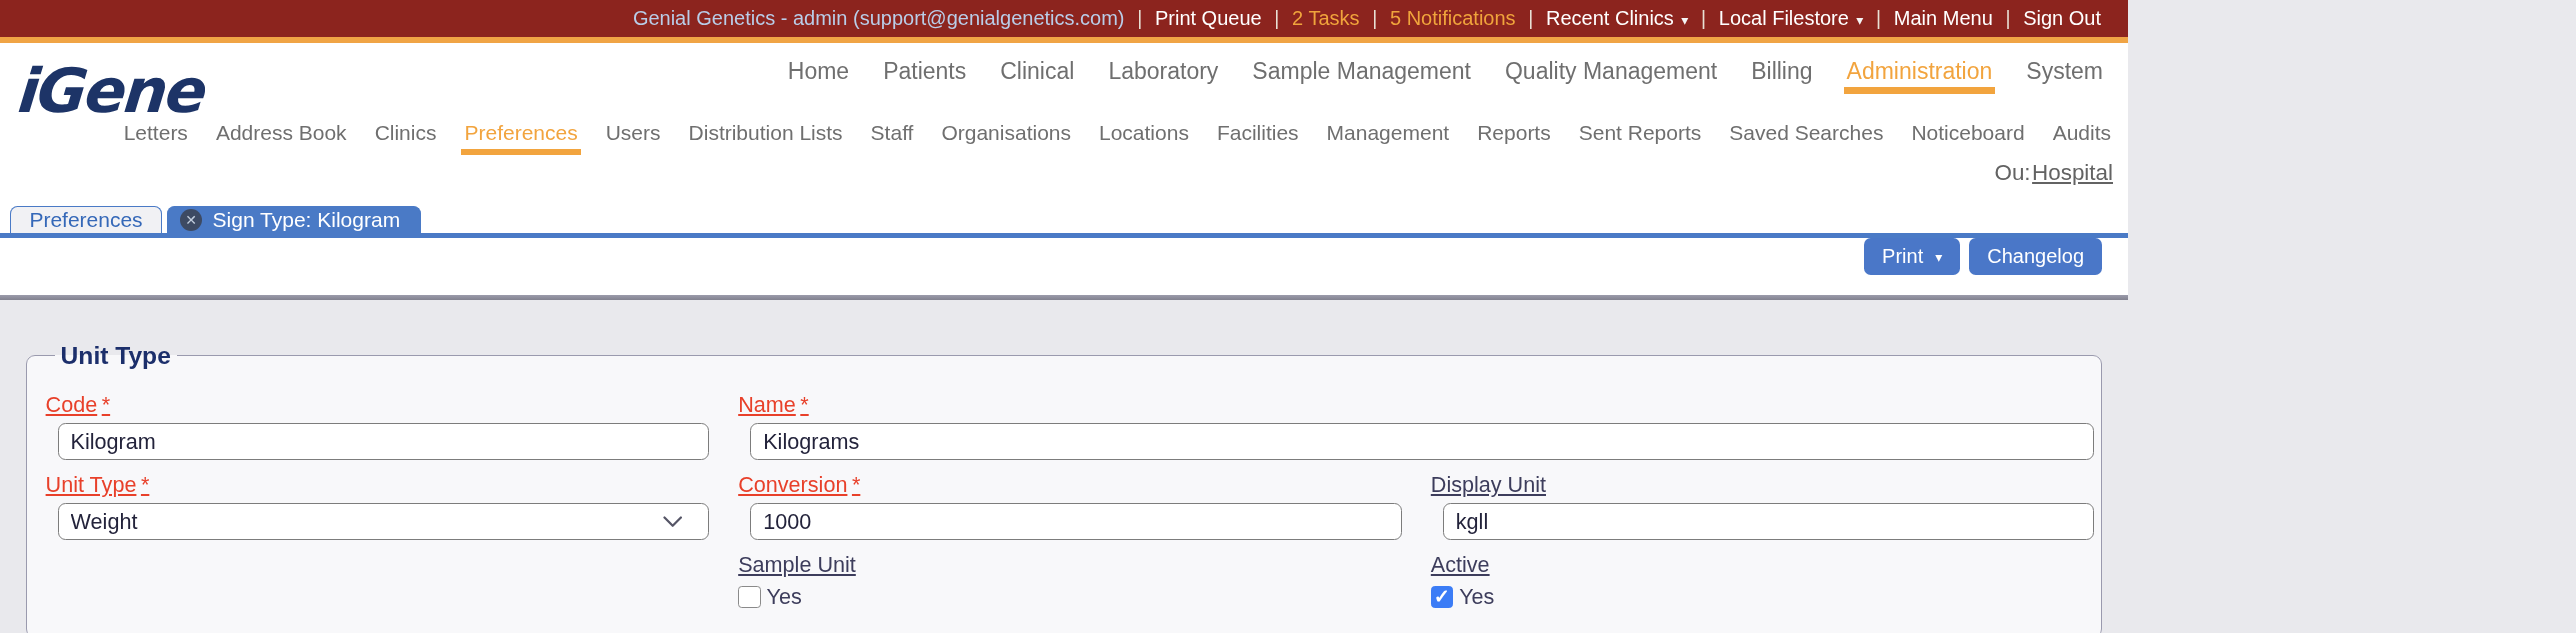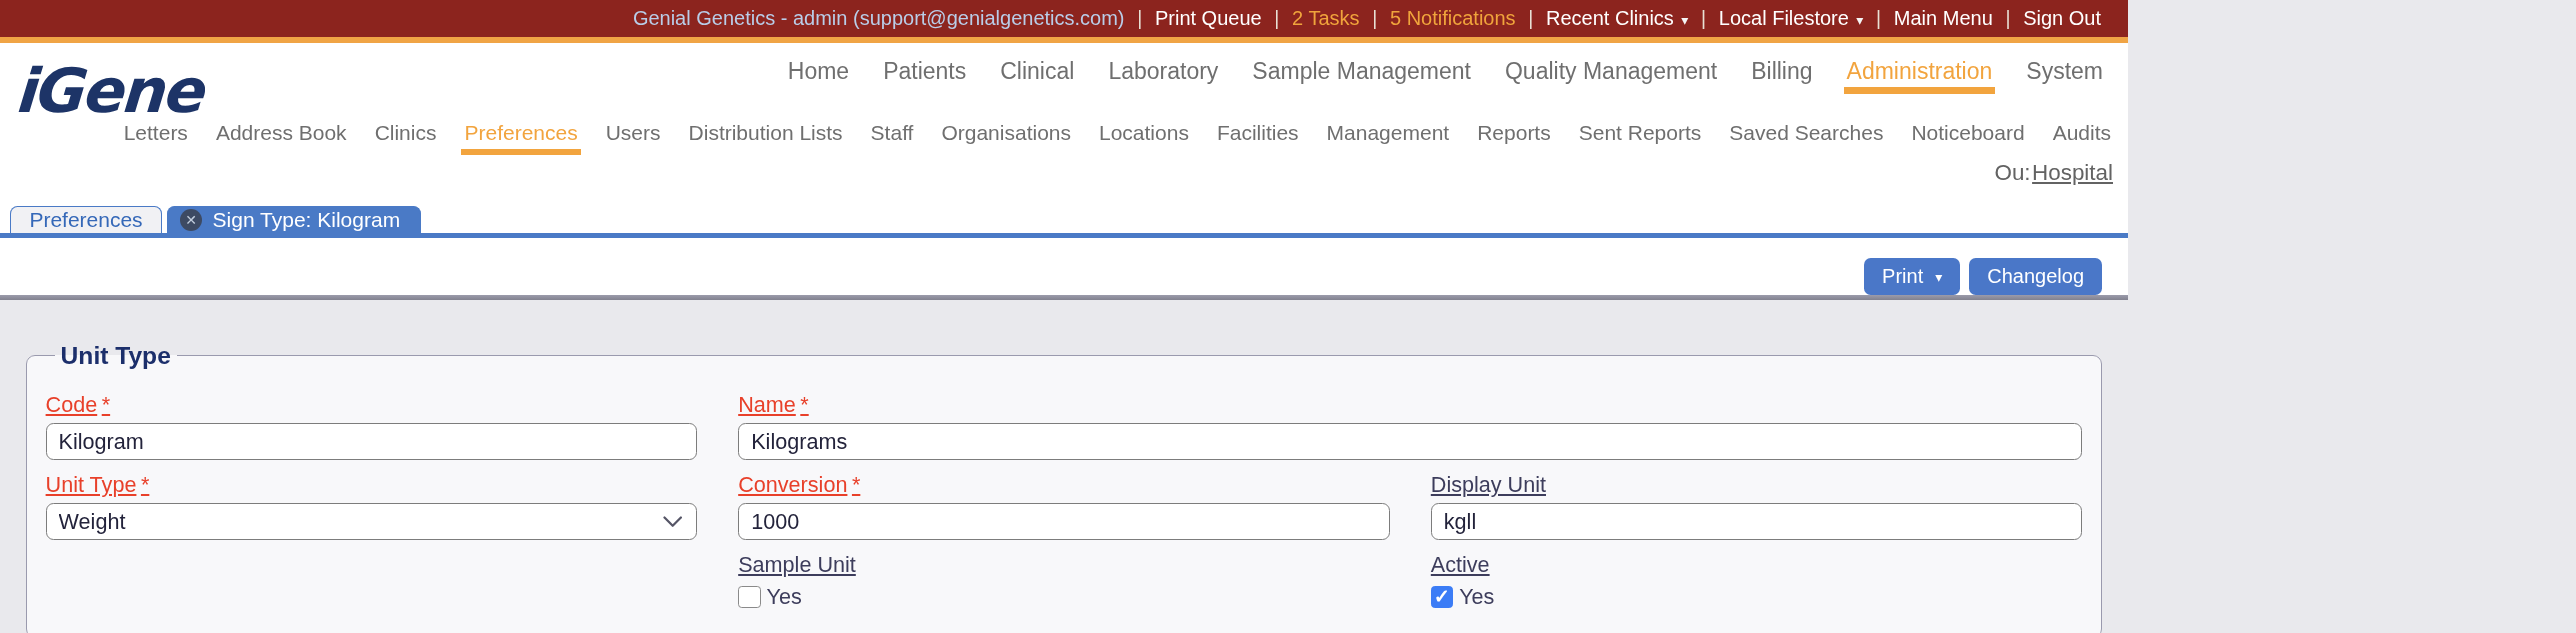--- a/index.html
+++ b/index.html
@@ -82,21 +82,21 @@
     width: 22.4px; height: 22.4px; border-radius: 50%;
     background: #3D4A63; color: #C3CEDE;
     display: flex; align-items: center; justify-content: center;
     font-size: 14px; line-height: 1; cursor: pointer;
   }
   .blue-bar { height: 5.2px; flex: 0 0 5.2px; background: #4A7AC6; }
 
   
   .action-strip {
     background: #FFFFFF; height: 57px; flex: 0 0 57px;
-    display: flex; justify-content: flex-end; align-items: flex-end;
+    display: flex; justify-content: flex-end; align-items: flex-start;
     gap: 9px; padding-right: 26px;
   }
   .btn {
     background: #4A77C8; color: #FFFFFF; border: none; cursor: pointer;
     height: 37px; border-radius: 6.7px; padding: 0 18px;
     font-family: inherit; font-size: 20px;
     display: flex; align-items: center; gap: 12px;
   }
   .btn-caret { font-size: 14px; }
   .hr-sep { height: 4.5px; flex: 0 0 4.5px; background: linear-gradient(#9B9BAB, #82828F); }
@@ -120,20 +120,21 @@
   .c1 { grid-column: 1; } .c2 { grid-column: 2; } .c3 { grid-column: 3; } .c24 { grid-column: 2 / 4; }
   .field-label { font-size: 21.6px; line-height: 25px; margin-bottom: 6px; color: #3D3D5C; text-decoration: underline; }
   .field-label.req { color: #E8402A; }
   .ast { color: #E8402A; margin-left: 4.5px; }
   .tinput, select {
     height: 37px; width: 100%;
     border: 1.5px solid #7C7C7C; border-radius: 7.5px;
     background: #FFFFFF; color: #23233B;
     font-family: inherit; font-size: 21.6px; padding: 0 12px;
     outline: none;
+    margin-left: 12px;
   }
   .select-wrap { position: relative; width: 100%; }
   select { appearance: none; -webkit-appearance: none; padding-right: 42px; }
   .chev {
     position: absolute; right: 15px; top: 50%; transform: translateY(-50%);
     pointer-events: none; display: flex;
   }
   .cb-row { display: flex; align-items: center; gap: 6px; margin-top: 1px; }
   .cb {
     width: 22.4px; height: 22.4px; border: 1.5px solid #8A8A8A; border-radius: 3.7px;

